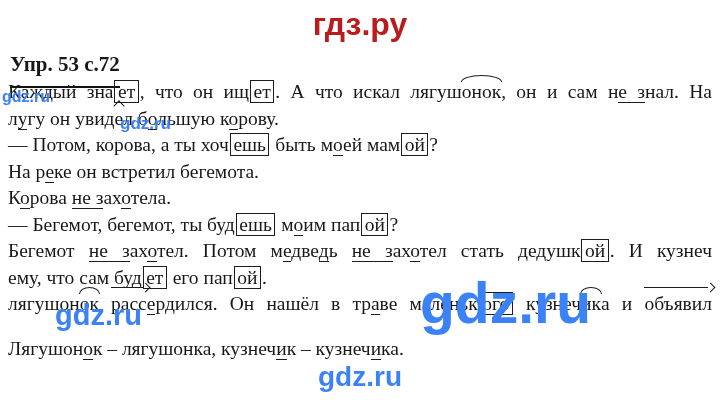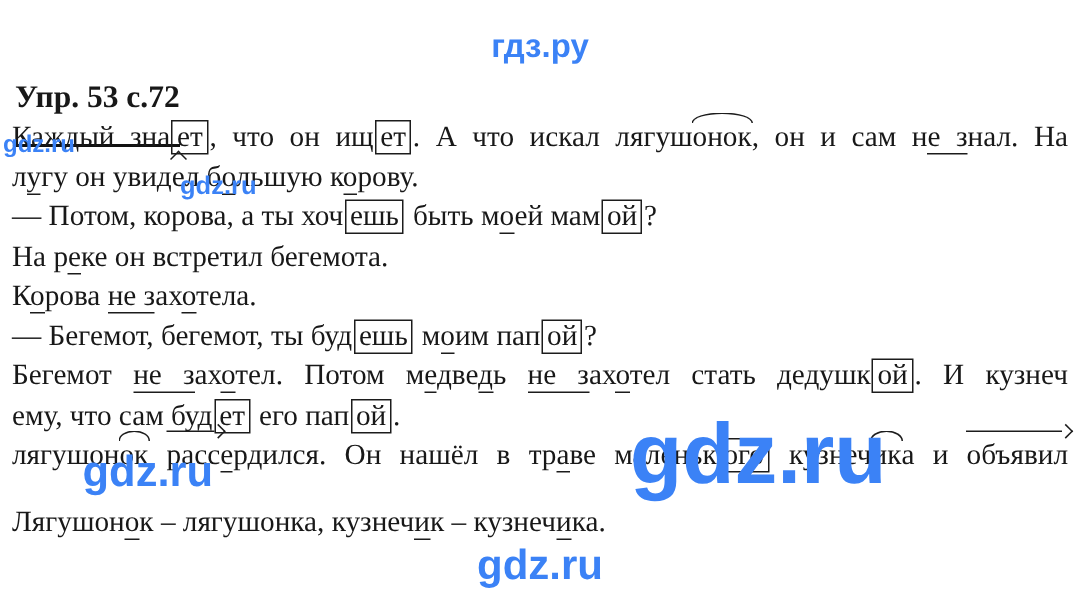--- a/index.html
+++ b/index.html
@@ -5,30 +5,30 @@
   html,body { margin:0; padding:0; }
   body {
     width:720px; height:400px;
     background:#ffffff;
     color:#181818;
     font-family:"Liberation Serif", serif;
     position:relative;
     overflow:hidden;
   }
   .site-header {
-    position:absolute; top:18px; left:0; right:0;
+    position:absolute; top:6px; left:0; right:0;
     text-align:center;
     font-family:"Liberation Sans", sans-serif;
-    font-size:22px; font-weight:600; color:#3b82f6;
+    font-size:32px; font-weight:600; color:#b91c1c;
   }
   .exercise-title {
     position:absolute; top:52px; left:10px;
     font-size:21px; font-weight:700;
     border-bottom:2px solid #111;
-    padding-bottom:19px;
+    padding-bottom:9px;
   }
   .text-block {
     position:absolute; top:79px; left:8px; right:8px;
   }
   .line {
     margin:0;
     font-size:19.5px;
     line-height:26.5px;
     text-align:left;
   }

